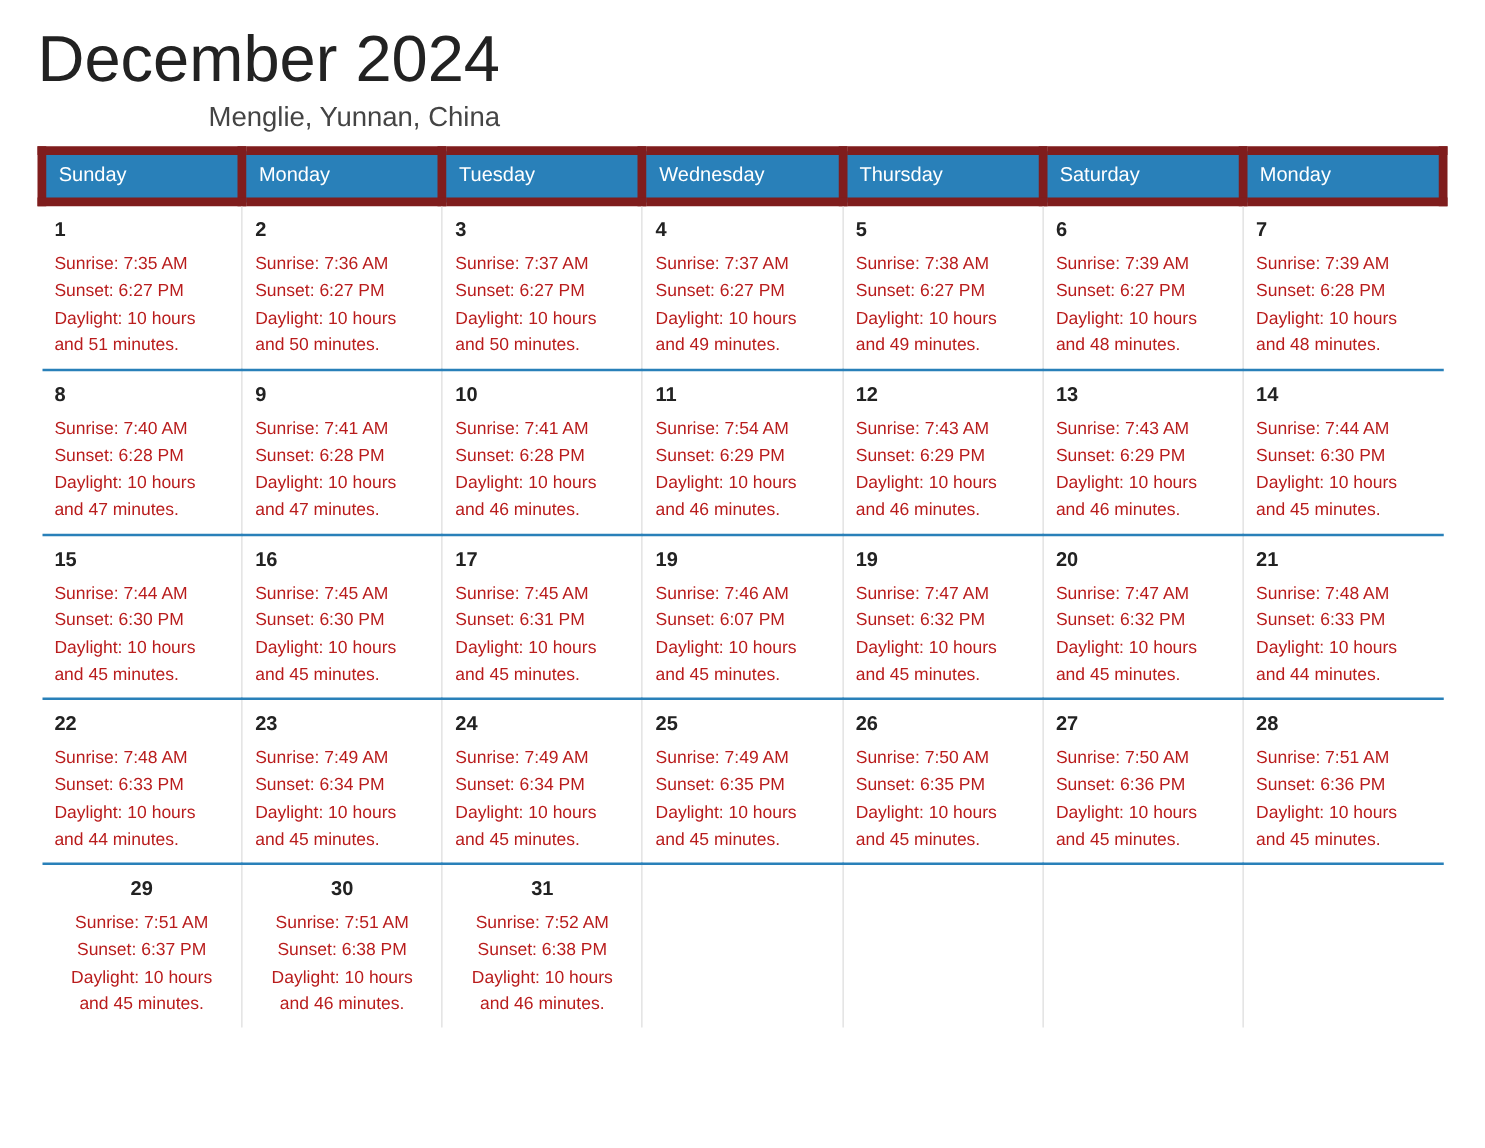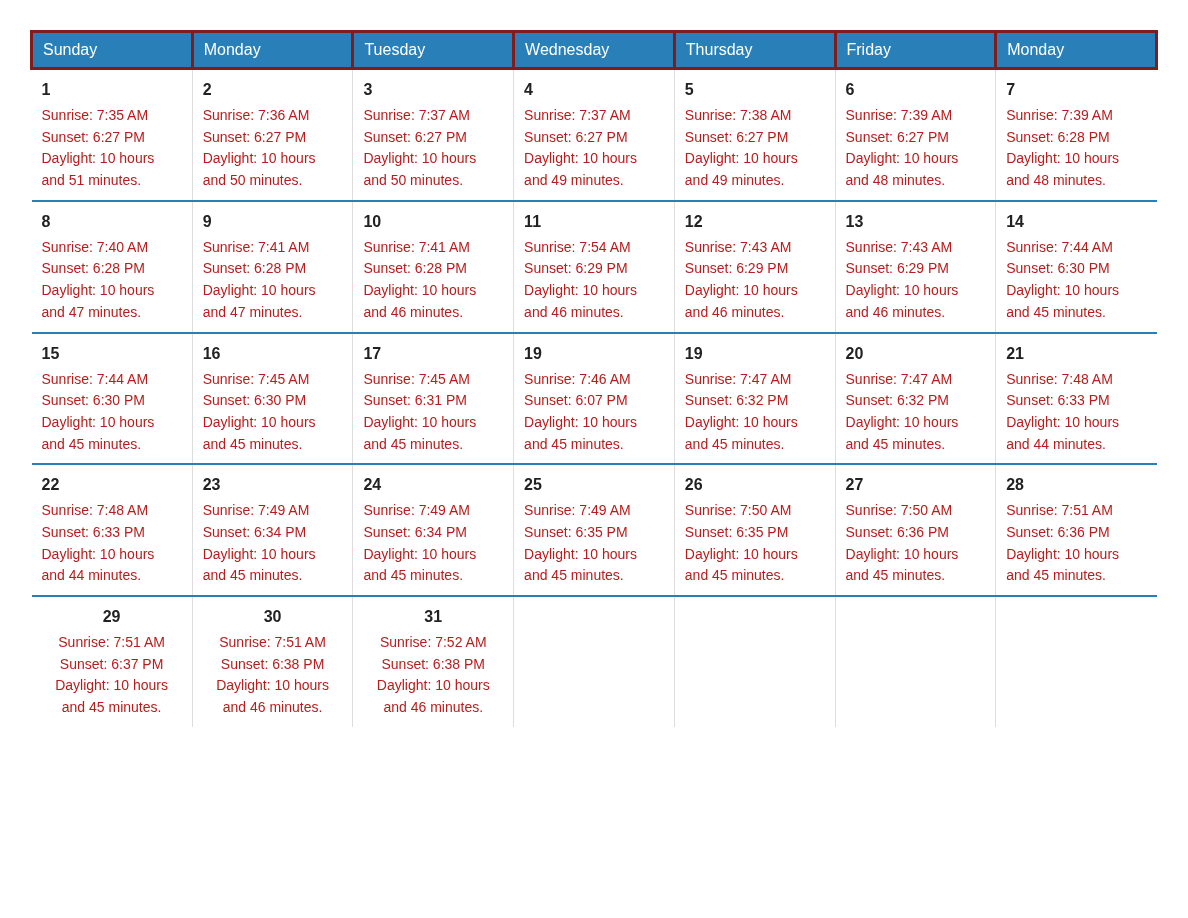--- a/index.html
+++ b/index.html
@@ -65,21 +65,21 @@
     }
     thead tr {
       background-color: #2980b9;
     }
     thead th {
       color: #fff;
       font-size: 16px;
       font-weight: normal;
       padding: 8px 10px;
       text-align: left;
-      border: 3px solid #7f1d1d;
+      border: 7px solid #7f1d1d;
     }
     tbody tr {
       border-bottom: 2px solid #2980b9;
     }
     tbody td {
       vertical-align: top;
       padding: 8px 10px;
       font-size: 13px;
       color: #222;
       border-right: 1px solid #ddd;
@@ -104,32 +104,34 @@
     tbody tr:last-child {
       border-bottom: none;
       text-align: center;
     }
   </style>
 </head>
 <body>
 
 <div class="header">
   <div class="title-block">
+    <div class="month-title">December 2024</div>
+    <div class="location">Menglie, Yunnan, China</div>
   </div>
 </div>
 
 <table>
   <thead>
     <tr>
     <th>Sunday</th>
         <th>Monday</th>
         <th>Tuesday</th>
         <th>Wednesday</th>
         <th>Thursday</th>
-        <th>Friday</th>
+        <th>Saturday</th>
         <th>Monday</th>
       </tr>
   </thead>
   <tbody>
   <tr>
         <td><span class="day-number">1</span><span class="day-info" style="white-space: pre-line;">Sunrise: 7:35 AM
 Sunset: 6:27 PM
 Daylight: 10 hours
 and 51 minutes.</span></td>
         <td><span class="day-number">2</span><span class="day-info" style="white-space: pre-line;">Sunrise: 7:36 AM

